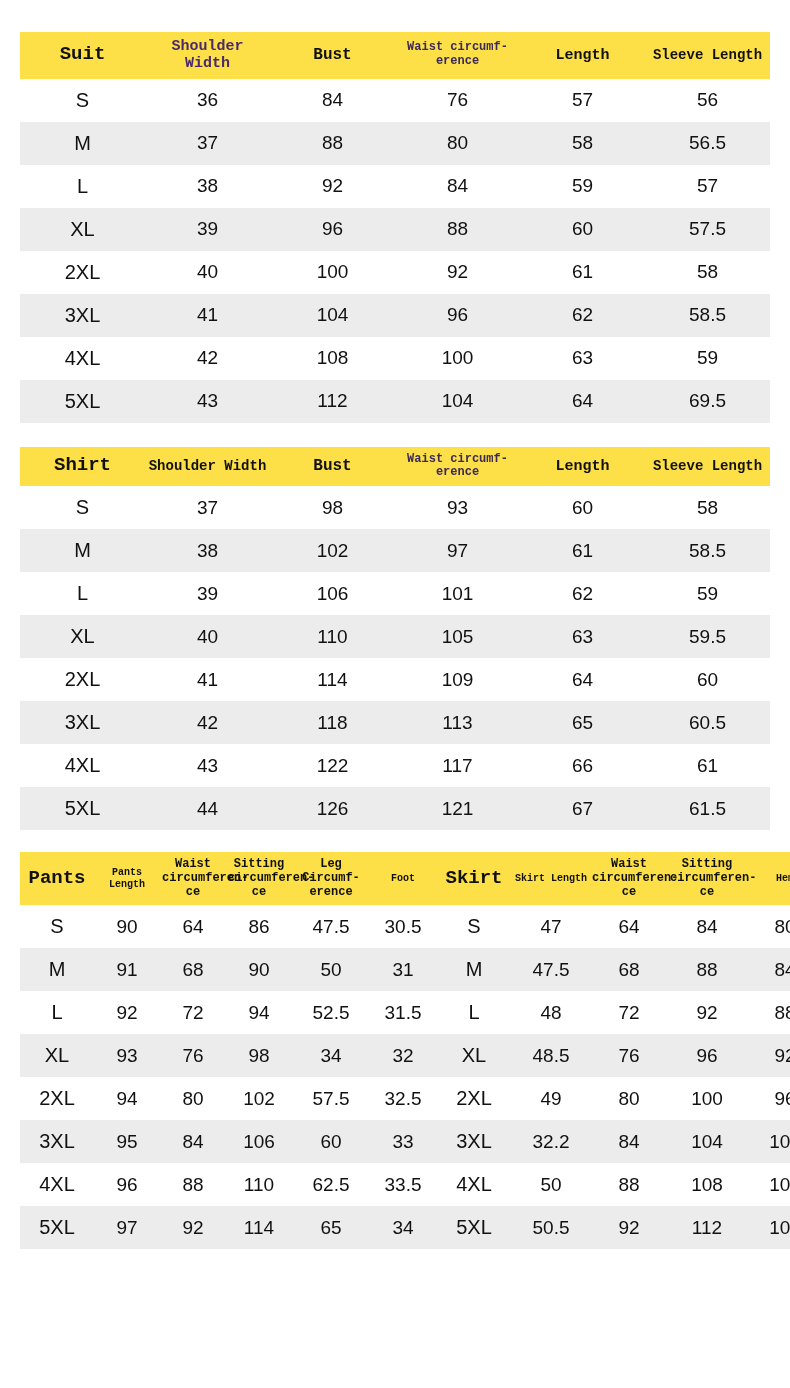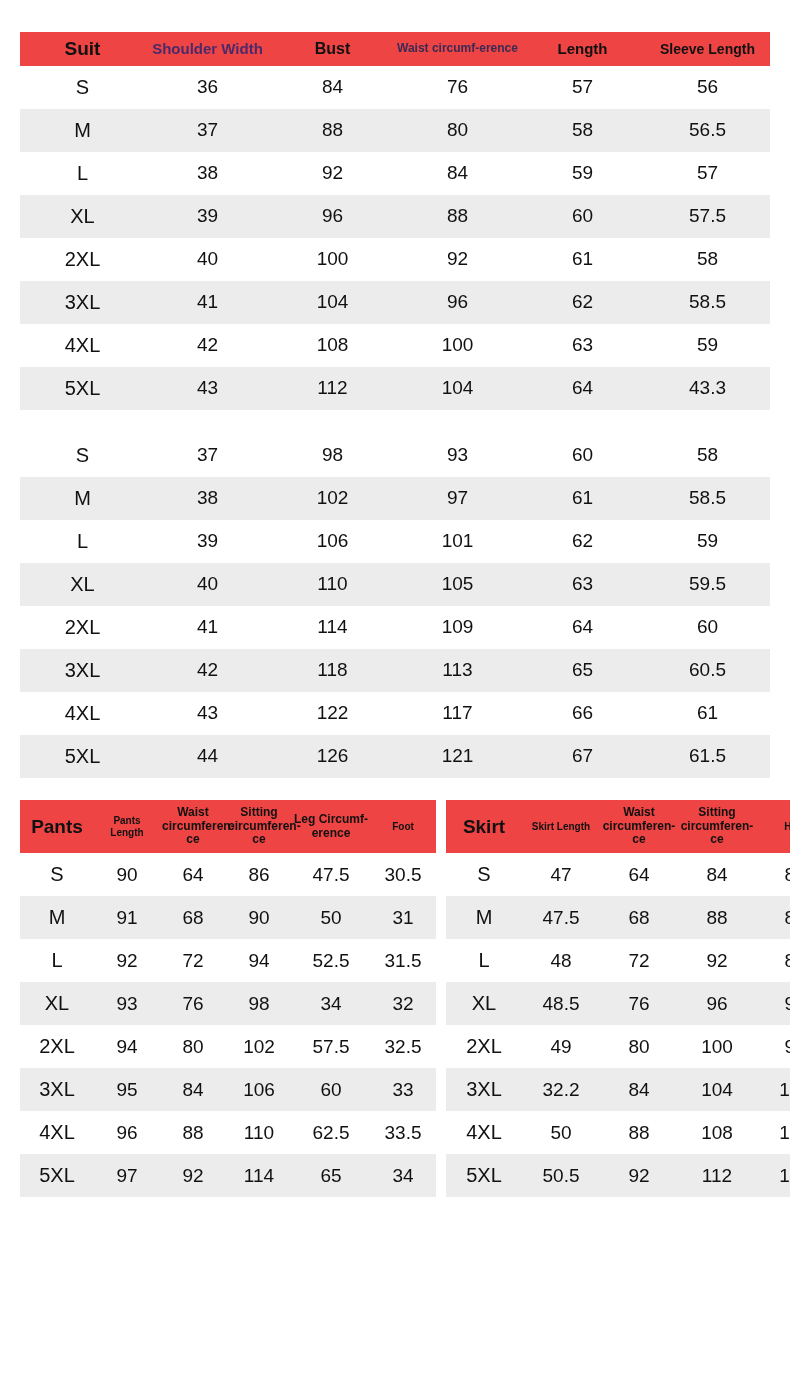--- a/index.html
+++ b/index.html
@@ -27,26 +27,27 @@
     table-layout: fixed;
     width: 750px;
     margin: 0 20px;
   }
   table.split {
     width: 370px;
     margin: 0;
   }
 
   tr.header-row td {
-    background: #ef4444;
+    background: #fde047;
     font-weight: bold;
     text-align: center;
     vertical-align: middle;
     padding: 6px 2px;
     line-height: 1.15;
+    font-family: Liberation Mono, monospace;
   }
   tr.odd td {
     background: #ffffff;
   }
   tr.even td {
     background: #ececec;
   }
   td {
     text-align: center;
     vertical-align: middle;
@@ -68,21 +69,20 @@
 
   .sizecell { font-size: 20px; }
 
   .gap-24 { height: 24px; }
   .gap-22 { height: 22px; }
 
   .bottom-wrap {
     display: flex;
     width: 750px;
     margin: 0 20px;
-    gap: 10px;
   }
   .bottom-wrap table { width: 370px; margin: 0; }
 
   td.pants-size  { width: 70px; }
   td.pants-col   { width: 62px; }
   td.pants-col-w { width: 74px; }
 
   td.skirt-size  { width: 72px; }
   td.skirt-col   { width: 74px; }
 
@@ -159,29 +159,37 @@
         <td>100</td>
         <td>63</td>
         <td>59</td>
       </tr>
       <tr class="even">
         <td class="sizecell">5XL</td>
         <td>43</td>
         <td>112</td>
         <td>104</td>
         <td>64</td>
-        <td>43.3</td>
+        <td>69.5</td>
       </tr>
     </tbody>
   </table>
 
   <div class="gap-24"></div>
 
   <table>
     <tbody>
+      <tr class="header-row">
+        <td class="h-size">Shirt</td>
+        <td class="h-sleeve">Shoulder Width</td>
+        <td class="h-bust">Bust</td>
+        <td class="h-waist">Waist circumf-erence</td>
+        <td class="h-length">Length</td>
+        <td class="h-sleeve">Sleeve Length</td>
+      </tr>
       <tr class="odd">
         <td class="sizecell">S</td>
         <td>37</td>
         <td>98</td>
         <td>93</td>
         <td>60</td>
         <td>58</td>
       </tr>
       <tr class="even">
         <td class="sizecell">M</td>

